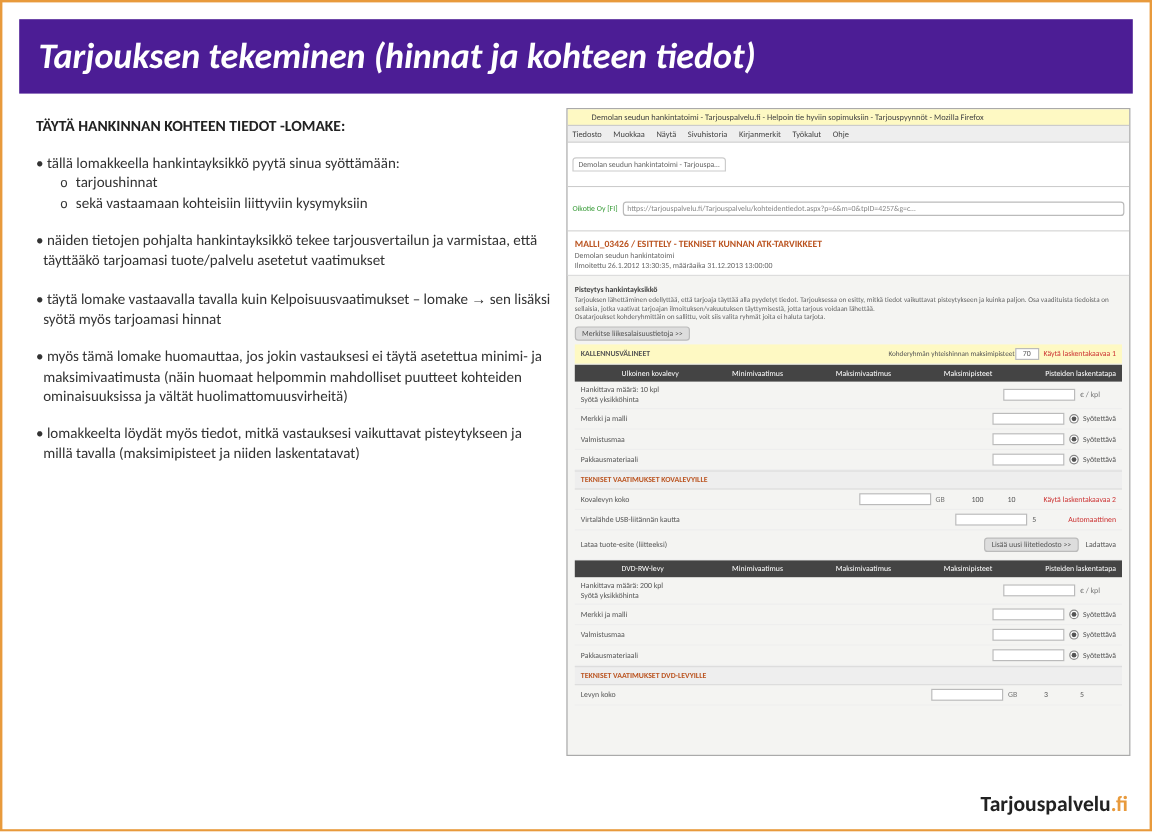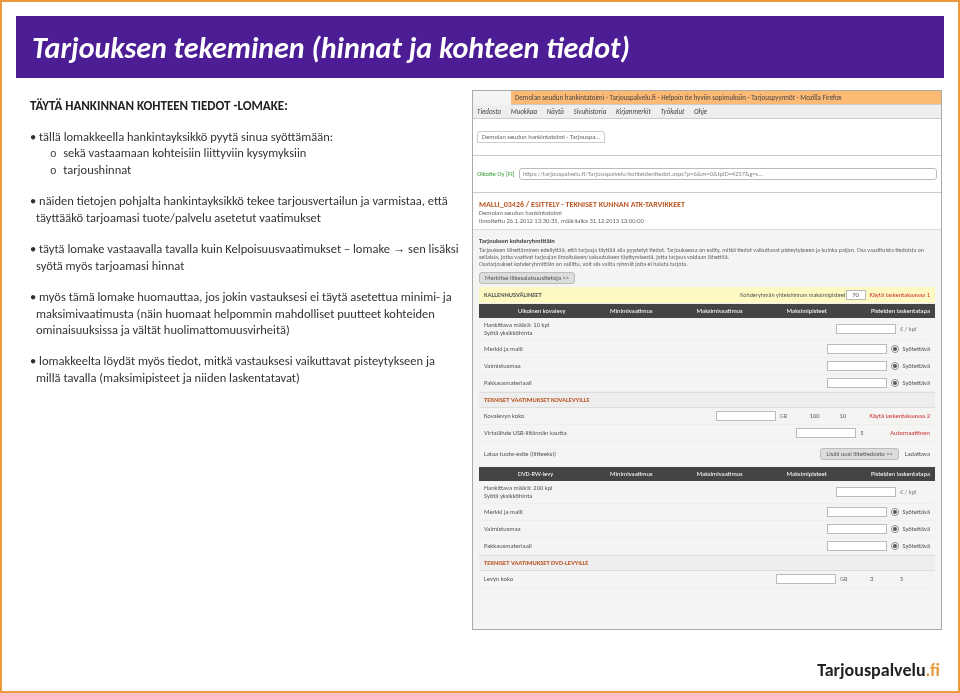--- a/index.html
+++ b/index.html
@@ -9,22 +9,22 @@
   .title-bar h1 { color: #fff; font-size: 30px; font-weight: 700; font-style: italic; }
   .content { position: absolute; left: 28px; top: 95px; width: 430px; font-size: 12.5px; color: #333; line-height: 1.35; }
   .content .subhead { font-weight: 700; font-size: 13px; color: #222; margin-bottom: 14px; }
   .bgroup { margin-bottom: 14px; }
   .b1 { padding-left: 6px; text-indent: -6px; }
   .b1::before { content: "• "; }
   .b2 { padding-left: 30px; text-indent: -10px; }
   .b2::before { content: "o "; font-family: "Courier New", monospace; font-size: 11px; }
   .arrow { font-family: Arial, sans-serif; }
   .screenshot { position: absolute; right: 16px; top: 88px; width: 470px; height: 540px; border: 1px solid #aaa; background: #f4f4f2; overflow: hidden; font-size: 7px; color: #555; }
-  .ss-browserbar { background: #fdba74; border-bottom: 1px solid #ccc; padding: 2px 4px; font-size: 7px; color: #444; margin-left: 38px; }
-  .ss-browsermenu { background: #eee; padding: 2px 4px; font-size: 7px; color: #444; border-bottom: 1px solid #ccc; font-style: italic; }
+  .ss-browserbar { background: #fef9c3; border-bottom: 1px solid #ccc; padding: 2px 20px; font-size: 7px; color: #444; }
+  .ss-browsermenu { background: #eee; padding: 2px 4px; font-size: 7px; color: #444; border-bottom: 1px solid #ccc; }
   .ss-browsermenu span { margin-right: 8px; }
   .ss-addr { background: #fff; padding: 12px 4px; font-size: 6.5px; color: #666; border-bottom: 1px solid #ccc; display:flex; gap:4px; align-items:center;}
   .ss-addr .urlbox { flex:1; border:1px solid #bbb; border-radius:3px; padding:1px 3px; background:#fff; color:#888;}
   .ss-header { background: #fff; padding: 4px 6px; border-bottom: 1px solid #ddd; }
   .ss-header .hname { color: #b52; font-weight: 700; font-size: 8px; margin-top: 2px; }
   .ss-header .meta { font-size: 6.5px; color: #666; }
   .ss-tabs { display: flex; background: #eee; }
   .ss-tab { flex: 1; text-align: center; font-size: 6.5px; padding: 3px 1px; color: #b52; background: #f2e6d9; border-right: 1px solid #ddd; line-height: 1.1; }
   .ss-tab.active { background: #e89a3c; color: #fff; }
   .ss-body { padding: 4px 6px; font-size: 6.5px; color: #555; }
@@ -51,22 +51,22 @@
 
   <div class="title-bar">
     <h1>Tarjouksen tekeminen (hinnat ja kohteen tiedot)</h1>
   </div>
 
   <div class="content">
     <div class="subhead">TÄYTÄ HANKINNAN KOHTEEN TIEDOT -LOMAKE:</div>
 
     <div class="bgroup">
       <div class="b1">tällä lomakkeella hankintayksikkö pyytä sinua syöttämään:</div>
+      <div class="b2">tarjoushinnat</div>
       <div class="b2">sekä vastaamaan kohteisiin liittyviin kysymyksiin</div>
-      <div class="b2">tarjoushinnat</div>
     </div>
 
     <div class="bgroup">
       <div class="b1">näiden tietojen pohjalta hankintayksikkö tekee tarjousvertailun ja varmistaa, että täyttääkö tarjoamasi tuote/palvelu asetetut vaatimukset</div>
     </div>
 
     <div class="bgroup">
       <div class="b1">
         <span>täytä lomake vastaavalla tavalla kuin Kelpoisuusvaatimukset – lomake </span><span class="arrow">→</span><span> sen lisäksi syötä myös tarjoamasi hinnat</span>
       </div>
@@ -98,21 +98,21 @@
     <div class="ss-addr">
       <span style="color:#393;">Oikotie Oy [FI]</span>
       <span class="urlbox">https://tarjouspalvelu.fi/Tarjouspalvelu/kohteidentiedot.aspx?p=6&amp;m=0&amp;tpID=4257&amp;g=c…</span>
     </div>
     <div class="ss-header">
       <div class="hname">MALLI_03426 / ESITTELY - TEKNISET KUNNAN ATK-TARVIKKEET</div>
       <div class="meta">Demolan seudun hankintatoimi</div>
       <div class="meta">Ilmoitettu 26.1.2012 13:30:35, määräaika 31.12.2013 13:00:00</div>
     </div>
     <div class="ss-body">
-      <div class="secthead">Tarjouksen kohderyhmittäin</div>
+      <div class="secthead">Pisteytys hankintayksikkö</div>
       <div class="desc">Tarjouksen lähettäminen edellyttää, että tarjoaja täyttää alla pyydetyt tiedot. Tarjouksessa on esitty, mitkä tiedot vaikuttavat pisteytykseen ja kuinka paljon. Osa vaadituista tiedoista on sellaisia, jotka vaativat tarjoajan ilmoituksen/vakuutuksen täyttymisestä, jotta tarjous voidaan lähettää.</div>
       <div class="desc">Osatarjoukset kohderyhmittäin on sallittu, voit siis valita ryhmät joita ei haluta tarjota.</div>
       <span class="ss-btn">Merkitse liikesalaisuustietoja &gt;&gt;</span>
 
       <div class="ss-row" style="background:#fef9c3;">
         <span style="flex:1;font-weight:700;">KALLENNUSVÄLINEET</span>
         <span style="font-size:6px;">Kohderyhmän yhteishinnan maksimipisteet</span>
         <span class="inp" style="width:20px;text-align:center;">70</span>
         <span style="color:#c33;">Käytä laskentakaavaa 1</span>
       </div>

